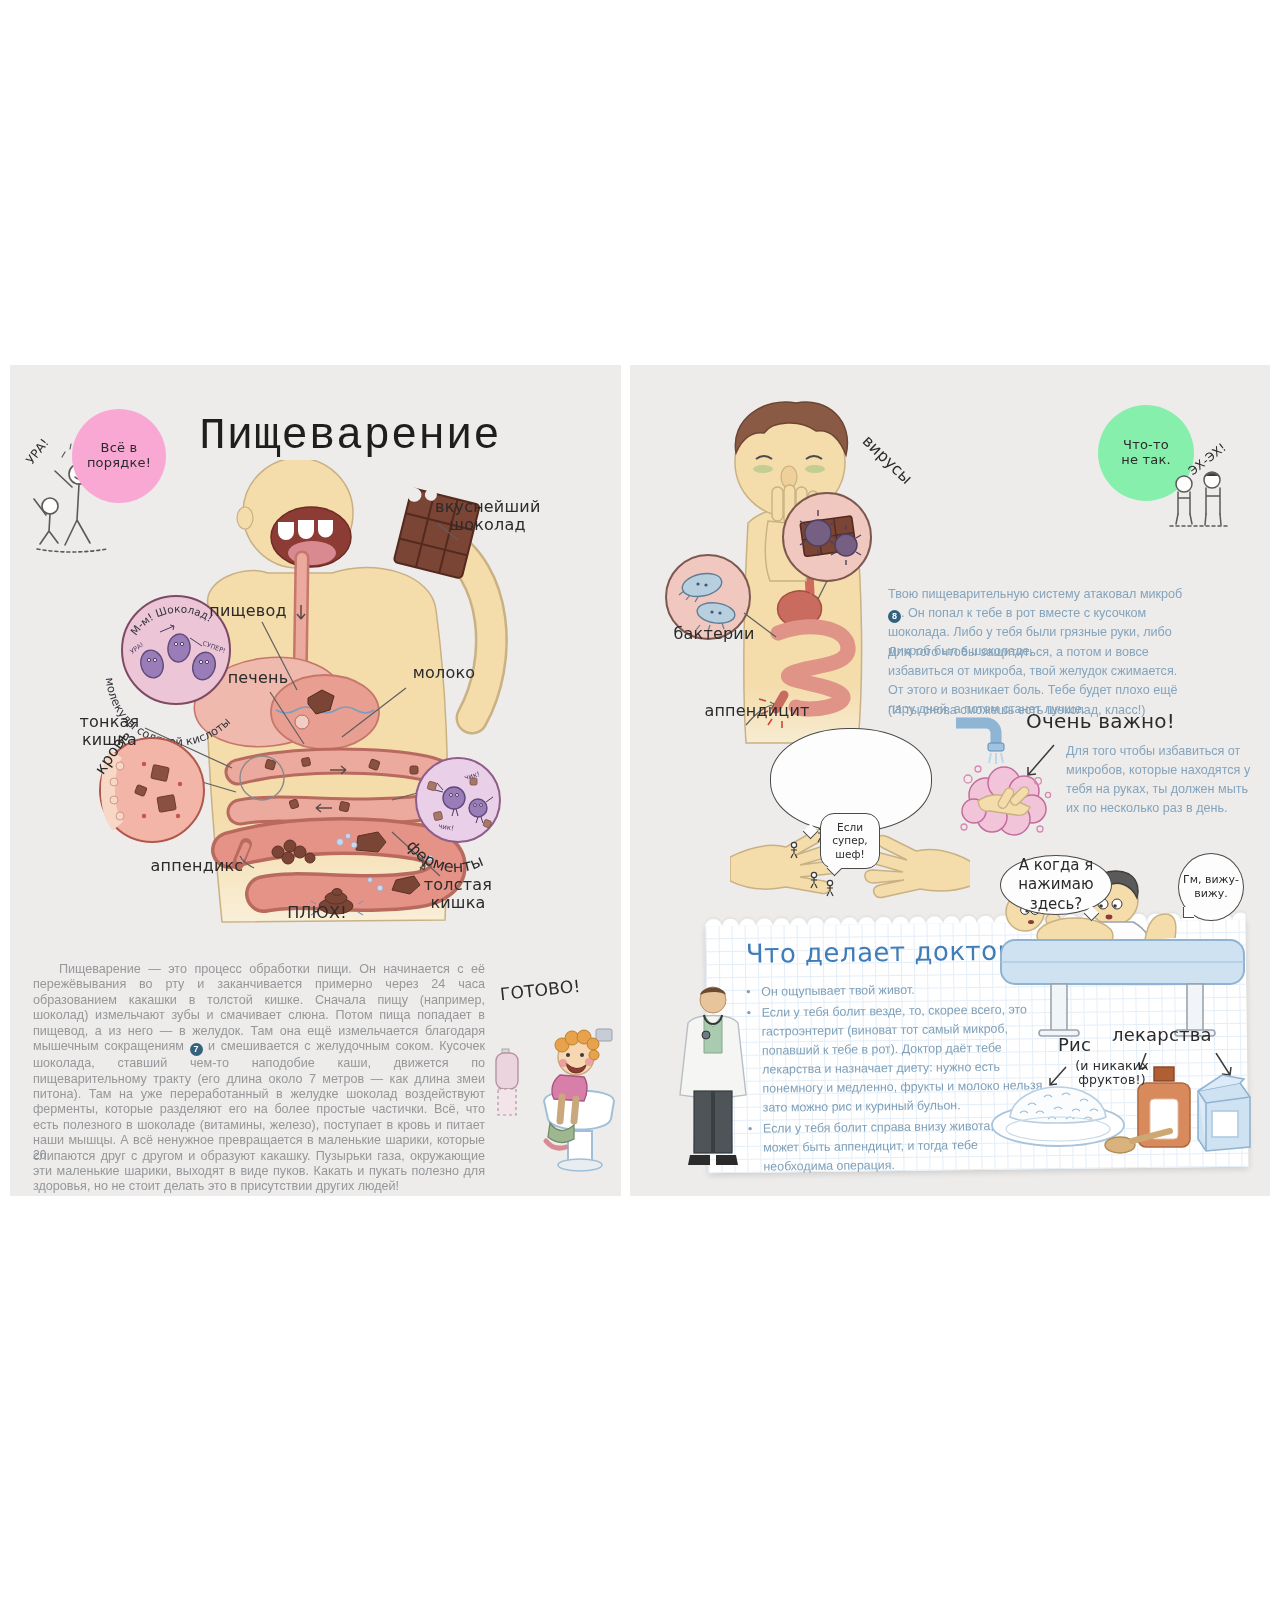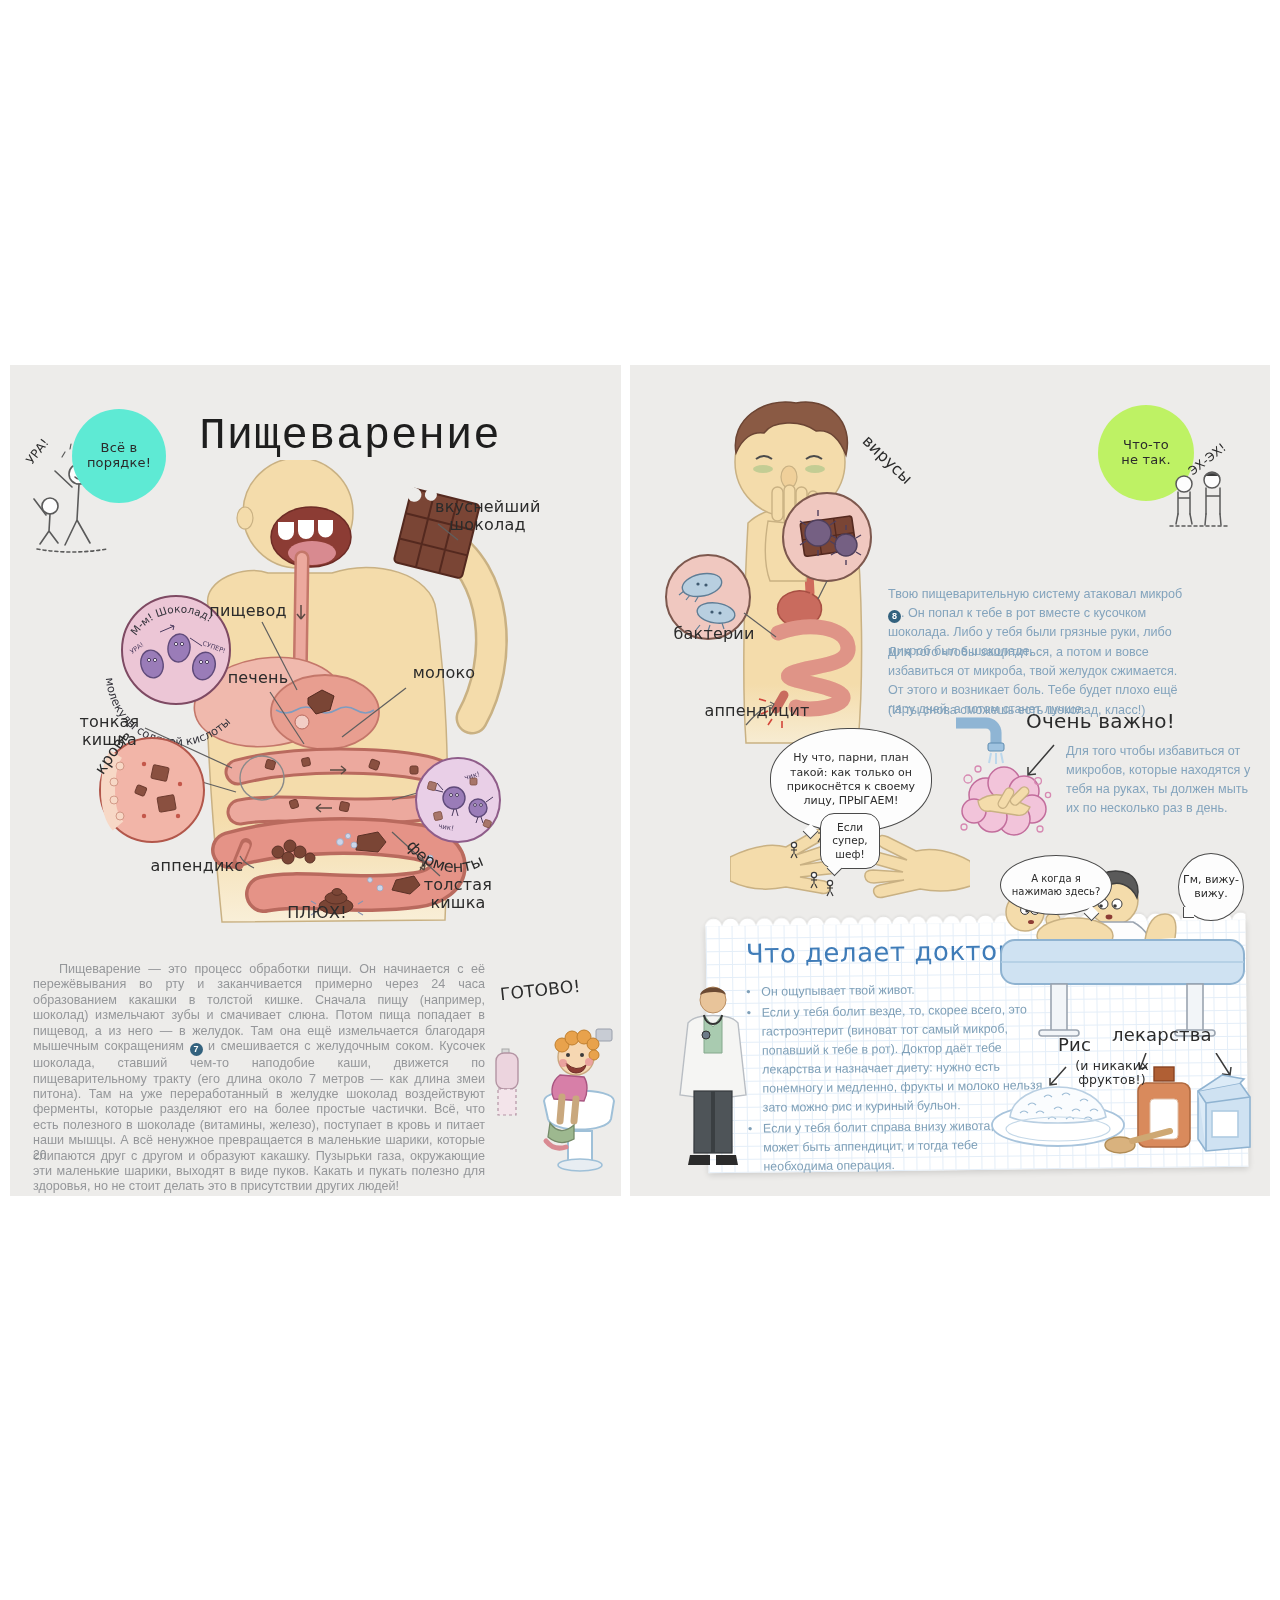--- a/index.html
+++ b/index.html
@@ -17,23 +17,23 @@
   .title{font-family:Liberation Mono, monospace;color:#1e1e1e;font-size:44px;letter-spacing:1px;
          text-align:center;white-space:nowrap;}
   .heading-r{font-family:"DejaVu Sans",sans-serif;color:#2b2b2b;font-size:19px;line-height:1.32;}
 
   .body-left{color:#95979a;font-size:12.6px;line-height:15.4px;text-align:justify;}
   .body-left .indent{display:inline-block;width:26px;}
   .body-right{color:#84a4bd;font-size:12.6px;line-height:19px;}
   .badge{display:inline-flex;width:13px;height:13px;border-radius:50%;background:#33627e;color:#fff;
          font-size:9px;font-weight:bold;align-items:center;justify-content:center;vertical-align:-2px;}
 
-  .round-bubble{border-radius:50%;background:#5eead4;display:flex;align-items:center;
+  .round-bubble{border-radius:50%;background:#f9a8d4;display:flex;align-items:center;
                 justify-content:center;text-align:center;}
-  .white-bubble{background:#bef264;}
+  .white-bubble{background:#86efac;}
   .speech{background:#fdfdfd;border:1.6px solid #4a4a4a;display:flex;align-items:center;
           justify-content:center;text-align:center;font-family:"DejaVu Sans",sans-serif;
           color:#2b2b2b;position:absolute;z-index:6;}
   .speech .tail{position:absolute;width:10px;height:10px;background:#fdfdfd;
                 border-right:1.6px solid #4a4a4a;border-bottom:1.6px solid #4a4a4a;
                 transform:rotate(45deg);}
 
   .notepad{position:absolute;left:77px;top:557px;width:540px;height:248px;background:#fff;
            transform:rotate(-0.7deg);box-shadow:0 2px 6px rgba(0,0,0,.14);z-index:2;
            background-image:linear-gradient(#e4eef8 1px,transparent 1px),
@@ -414,21 +414,20 @@
           <circle cx="96" cy="64" r="3.4"></circle>
         <circle cx="106" cy="78" r="2.6"></circle>
           <circle cx="22" cy="110" r="3"></circle>
           <circle cx="98" cy="112" r="3"></circle>
       </g>
       <path d="M112,28 L86,58 m0,-8 l0,8 l8,-1" stroke="#3a3a3a" stroke-width="1.5" fill="none"></path>
     </svg>
     <div class="abs body-right" style="left:436px;top:377px;width:198px">Для того чтобы избавиться от микробов, которые находятся у тебя на руках, ты должен мыть их по несколько раз в день.</div>
 
     <div class="speech" style="left:140px;top:363px;width:152px;height:94px;border-radius:48%;padding:4px">
-      <span style="font-size:11px;line-height:1.3">Ну что, парни, план такой: как только он прикоснётся к своему лицу, ПРЫГАЕМ!</span>
       <span class="tail" style="left:34px;bottom:-6px"></span>
     </div>
     <div class="speech" style="left:190px;top:448px;width:58px;height:54px;border-radius:14px">
       <span style="font-size:10.5px;line-height:1.25">Если супер, шеф!</span>
       <span class="tail" style="left:8px;bottom:-6px"></span>
     </div>
     <svg class="abs" style="left:100px;top:452px;z-index:4" width="240" height="96" viewBox="0 0 240 96">
       <g fill="#f4dcab" stroke="#c9b183" stroke-width="1.5">
         <path d="M0,40 C20,30 40,26 56,30 L84,14 q8,-4 10,2 q2,5 -5,9 L66,38 L96,28 q9,-2 10,4 q1,6 -8,8 L70,48 L100,44 q9,0 8,7 q-1,6 -9,6 L70,60 L94,64 q8,2 6,8 q-2,6 -10,4 L56,70 C36,74 16,72 0,64 Z"></path>
         <path d="M240,44 C222,34 202,30 186,34 L158,20 q-8,-4 -10,2 q-2,5 5,9 l24,12 -30,-8 q-9,-2 -10,4 q-1,6 8,8 l28,8 -30,-2 q-9,0 -8,7 q1,6 9,6 l30,-3 -24,5 q-8,2 -6,8 q2,6 10,4 l36,-8 c20,4 40,2 58,-6 Z"></path>
@@ -441,21 +440,21 @@
         <circle cx="104" cy="38" r="2.6" fill="#fdfdfd"></circle>
           <path d="M104,41 l0,6 M101,43 l6,0 M103,47 l-2,4 M105,47 l2,4"></path>
         <circle cx="84" cy="58" r="2.6" fill="#fdfdfd"></circle>
           <path d="M84,61 l0,6 M81,63 l6,0 M83,67 l-2,4 M85,67 l2,4"></path>
         <circle cx="100" cy="66" r="2.6" fill="#fdfdfd"></circle>
           <path d="M100,69 l0,6 M97,71 l6,0 M99,75 l-2,4 M101,75 l2,4"></path>
       </g>
     </svg>
 
     <div class="speech" style="left:370px;top:490px;width:110px;height:58px;border-radius:50%">
-      <span style="font-size:10px;line-height:1.3;width:92px">А когда я нажимаю здесь?</span>
+      <span style="font-size:15px;line-height:1.3;width:92px">А когда я нажимаю здесь?</span>
       <span class="tail" style="right:14px;bottom:-5px"></span>
     </div>
     <div class="speech" style="left:548px;top:488px;width:64px;height:66px;border-radius:50%">
       <span style="font-size:11px;line-height:1.25">Гм, вижу-вижу.</span>
       <span class="tail" style="left:4px;bottom:2px;transform:rotate(90deg)"></span>
     </div>
 
     <svg class="abs" style="left:365px;top:495px;z-index:3" width="255" height="178" viewBox="0 0 255 178">
 
       <circle cx="118" cy="40" r="25" fill="#f4dcab" stroke="#c9b183" stroke-width="1.5"></circle>

